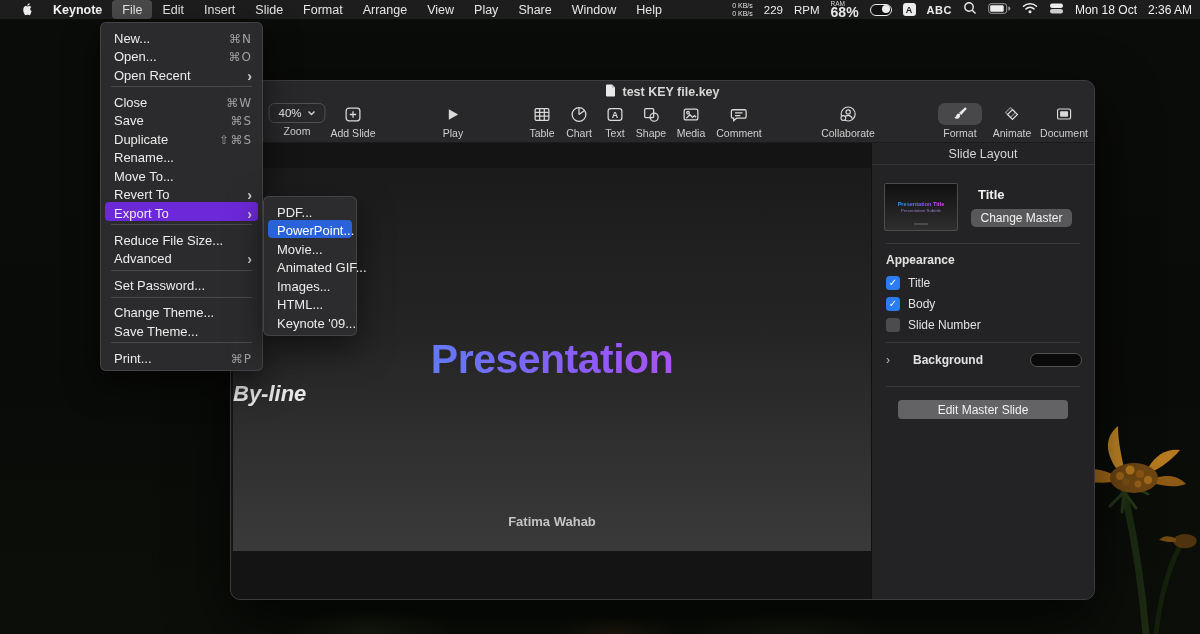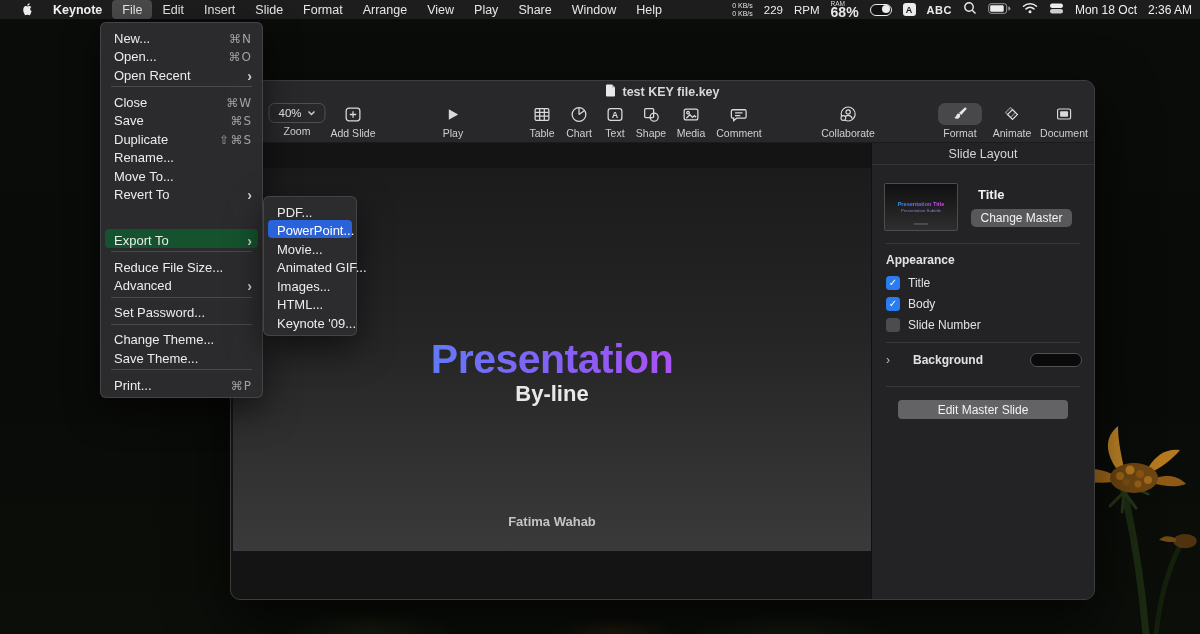--- a/index.html
+++ b/index.html
@@ -58,22 +58,22 @@
   .tool.active .tool-icon{ background:#48484a; }
 
   .wcontent{ display:flex; height:458px; }
   .canvas{ position:relative; flex:1; background:#141414; }
   .slide{ position:absolute; left:2px; top:25px; width:638px; height:383px;
     background:linear-gradient(180deg,#1b1b1b 0%,#252525 45%,#3a3a3a 100%); }
   .slide-title{ position:absolute; left:0; right:0; top:168px; text-align:center;
     font-size:41px; font-weight:700; letter-spacing:-0.5px;
     background:linear-gradient(90deg,#2e9ef4,#8b5cf6,#ee3ff0);
     -webkit-background-clip:text; background-clip:text; color:transparent; }
-  .slide-byline{ position:absolute; left:0; right:0; top:213px; text-align:center;
-    font-size:22px; font-weight:600; color:#e8e8e8; }
+  .slide-byline{ position:absolute; left:0; right:0; top:213px; 
+    font-size:22px; font-weight:600; color:#e8e8e8;font-style:italic; }
   .slide-author{ position:absolute; left:0; right:0; top:346px; text-align:center;
     font-size:13px; font-weight:700; color:#c4c4c4; }
 
   
   .sidebar{ position:relative; width:223px; background:#232325; border-left:1px solid #101010; }
   .sb-header{ height:22px; display:flex; align-items:center; justify-content:center;
     font-size:12.5px; color:#d5d5d5; border-bottom:1px solid #343436; }
   .sb-thumb{ position:absolute; left:12px; top:40px; width:74px; height:48px;
     background:linear-gradient(180deg,#101010,#2e2e2e); border:1px solid #4c4c4e; border-radius:2px; overflow:hidden; }
   .sb-thumb-inner{ position:absolute; inset:0; display:flex; flex-direction:column; align-items:center;
@@ -101,21 +101,21 @@
     background:#0a0a0a; border:1px solid #525254; border-radius:7px; }
   .btn-editmaster{ position:absolute; left:26px; top:257px; width:170px; height:19px; background:#636365; border-radius:4px; }
 
   
   .dropdown{ position:absolute; background:rgba(44,44,46,.97); border:1px solid rgba(90,90,94,.55);
     border-radius:6px; box-shadow:0 12px 34px rgba(0,0,0,.55); padding:4px 0; z-index:40; font-size:13px; }
   .file-menu{ left:100px; top:22px; width:163px; }
   .export-menu{ left:263px; top:196px; width:94px; }
   .fm-item{ height:18.5px; margin:0 4px; padding:0 6px 0 9px; border-radius:4px;
     display:flex; align-items:flex-end; color:#ececec; }
-  .fm-item.open{ background:#14532d;margin-top:27px; }
+  .fm-item.open{ background:#6d28d9; }
   .fm-item.selected{ background:#2a62d9; color:#fff; }
   .fm-label{ flex:1; white-space:nowrap; }
   .fm-short{ color:#a0a0a5; font-family:"DejaVu Sans",sans-serif; font-size:12px; letter-spacing:1px; }
   .fm-chev{ color:#cfcfcf; font-size:14px; font-weight:700; line-height:1; margin-left:6px; }
   .fm-sep{ border-top:1px solid #4a4a4c; margin:3.5px 10px 4px 10px; height:0; }
 </style>
 </head>
 <body>
 
 <div class="flora-strip" data-interactable="false"></div>

